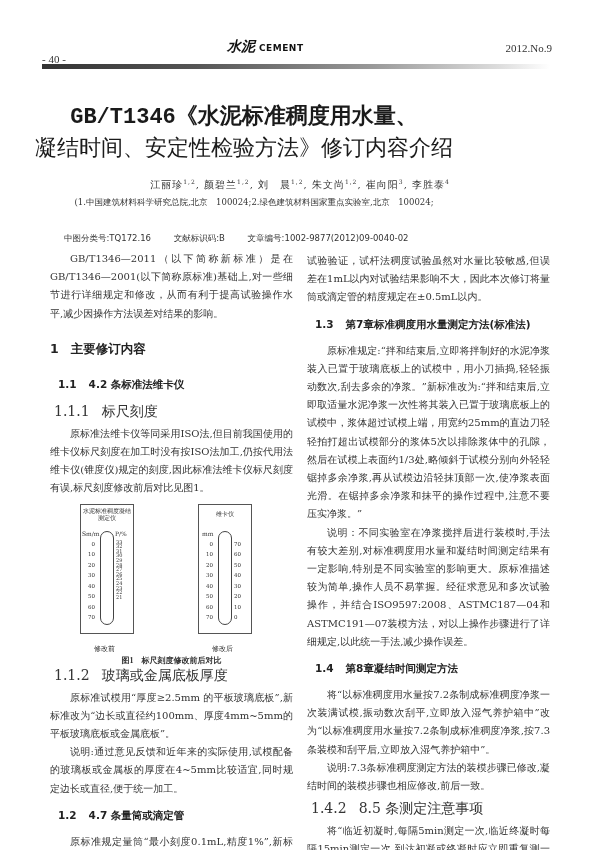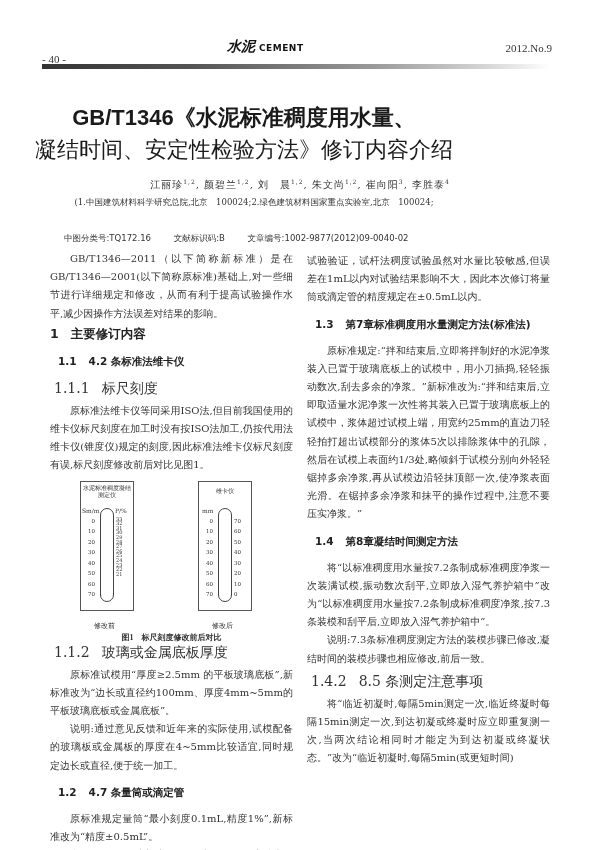--- a/index.html
+++ b/index.html
@@ -10,37 +10,37 @@
                 font-family:"Liberation Serif", serif; }
   .header .logo { position:absolute; left:185px; top:-2px; font-size:14px; font-weight:bold;
                   font-style:italic; color:#111; font-family:"DejaVu Sans", sans-serif; }
   .header .logo .en { font-size:9px; font-style:normal; letter-spacing:0.5px; margin-left:4px; }
   .header .issue { position:absolute; right:-76px; top:2px; font-size:11px; color:#333;
                    font-family:"Liberation Serif", serif; }
   .rule { position:absolute; top:64px; left:42px; width:508px; height:5px;
           background:linear-gradient(90deg,#333 0%,#555 30%,#999 65%,#ddd 90%,#fff 100%); }
 
   .title { position:absolute; top:102px; left:0; width:488px; text-align:center;
-           font-family:Liberation Sans, sans-serif; font-size:22px; line-height:32px; color:#1a1a1a; }
+           font-family:Liberation Mono, monospace; font-size:22px; line-height:32px; color:#1a1a1a; }
   .title .l1 { font-weight:bold; }
   .authors { position:absolute; top:178px; left:0; width:600px; text-align:center;
              font-size:10px; color:#333; letter-spacing:1px; }
   .authors sup { font-size:6px; }
   .affil { position:absolute; top:194px; left:0; width:508px; text-align:center;
            font-size:8.5px; line-height:16px; color:#333; }
   .meta { position:absolute; top:233px; left:64px; font-size:8.5px; color:#333;
           font-family:"DejaVu Sans", sans-serif; }
   .meta span { margin-right:20px; }
 
   .col { position:absolute; width:243px; font-size:10px; line-height:18.2px; color:#333;
          text-align:justify; }
   .col.left { left:50px; top:250px; }
   .col.right { left:307px; top:252px; }
   .p { text-indent:2em; margin:0; }
-  .h1 { font-family:"DejaVu Sans", sans-serif; font-size:12.5px; font-weight:bold; margin:1px 0;
+  .h1 { font-family:"DejaVu Sans", sans-serif; font-size:12.5px; font-weight:bold; margin:16px 0;
         line-height:20px; color:#222; }
   .h2 { font-family:"DejaVu Sans", sans-serif; font-size:10.5px; font-weight:bold; margin:8px;
         line-height:19px; color:#222; }
   .h3 { font-size:14px; margin:4px; line-height:19px; color:#333; }
   .h1 .num, .h2 .num, .h3 .num { margin-right:12px; }
 
   .figure { position:relative; height:152px; margin:6px 0 0 0; }
   .fig-panel { position:absolute; top:0; width:52px; height:128px; border:1px solid #555; }
   .fig-panel.before { left:30px; }
   .fig-panel.after { left:148px; }
@@ -165,18 +165,19 @@
   <p class="p">说明:通过意见反馈和近年来的实际使用,试模配备的玻璃板或金属板的厚度在4~5mm比较适宜,同时规定边长或直径,便于统一加工。</p>
   <div class="h2"><span class="num">1.2</span><span>4.7 条量筒或滴定管</span></div>
   <p class="p">原标准规定量筒“最小刻度0.1mL,精度1%”,新标准改为“精度±0.5mL”。</p>
   <p class="p">说明:量筒的最小刻度0.1mL,市场买不到该精度要求的量水器,只能使用化学分析用滴定管,并专门定制最小刻度为0.1 mL。根据多年来的实际操作和</p>
 </div>
 
 <div class="col right">
   <p class="p" style="text-indent:0">试验验证，试杆法稠度试验虽然对水量比较敏感,但误差在1mL以内对试验结果影响不大，因此本次修订将量筒或滴定管的精度规定在±0.5mL以内。</p>
   <div class="h2"><span class="num">1.3</span><span>第7章标准稠度用水量测定方法(标准法)</span></div>
   <p class="p">原标准规定:“拌和结束后,立即将拌制好的水泥净浆装入已置于玻璃底板上的试模中，用小刀插捣,轻轻振动数次,刮去多余的净浆。”新标准改为:“拌和结束后,立即取适量水泥净浆一次性将其装入已置于玻璃底板上的试模中，浆体超过试模上端，用宽约25mm的直边刀轻轻拍打超出试模部分的浆体5次以排除浆体中的孔隙，然后在试模上表面约1/3处,略倾斜于试模分别向外轻轻锯掉多余净浆,再从试模边沿轻抹顶部一次,使净浆表面光滑。在锯掉多余净浆和抹平的操作过程中,注意不要压实净浆。”</p>
+  <p class="p">说明：不同实验室在净浆搅拌后进行装模时,手法有较大差别,对标准稠度用水量和凝结时间测定结果有一定影响,特别是不同实验室的影响更大。原标准描述较为简单,操作人员不易掌握。经征求意见和多次试验操作，并结合ISO9597:2008、ASTMC187—04和ASTMC191—07装模方法，对以上操作步骤进行了详细规定,以此统一手法,减少操作误差。</p>
   <div class="h2"><span class="num">1.4</span><span>第8章凝结时间测定方法</span></div>
   <p class="p">将“以标准稠度用水量按7.2条制成标准稠度净浆一次装满试模,振动数次刮平,立即放入湿气养护箱中”改为“以标准稠度用水量按7.2条制成标准稠度净浆,按7.3条装模和刮平后,立即放入湿气养护箱中”。</p>
   <p class="p">说明:7.3条标准稠度测定方法的装模步骤已修改,凝结时间的装模步骤也相应修改,前后一致。</p>
   <div class="h3"><span class="num">1.4.2</span><span>8.5 条测定注意事项</span></div>
   <p class="p">将“临近初凝时,每隔5min测定一次,临近终凝时每隔15min测定一次,到达初凝或终凝时应立即重复测一次,当两次结论相同时才能定为到达初凝或终凝状态。”改为“临近初凝时,每隔5min(或更短时间)</p>
 </div>
 
 </body></html>

